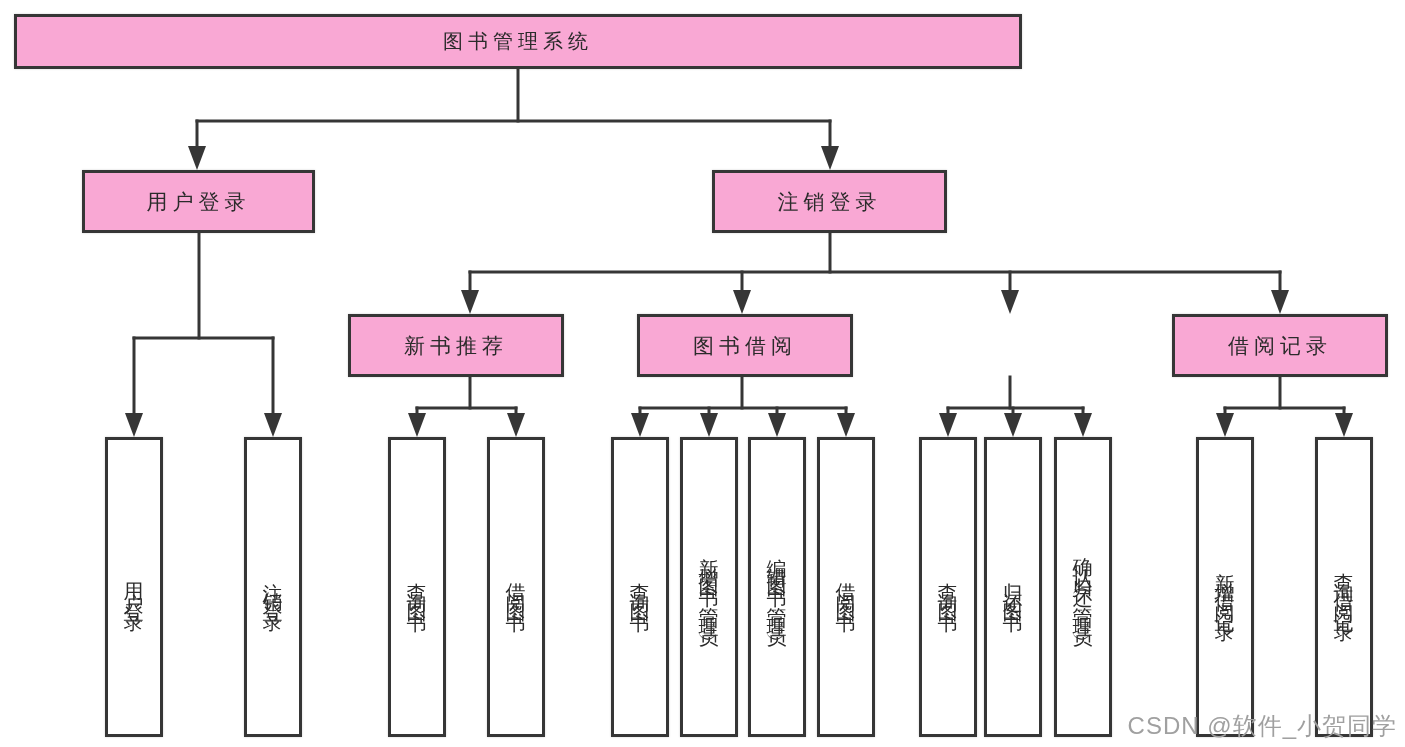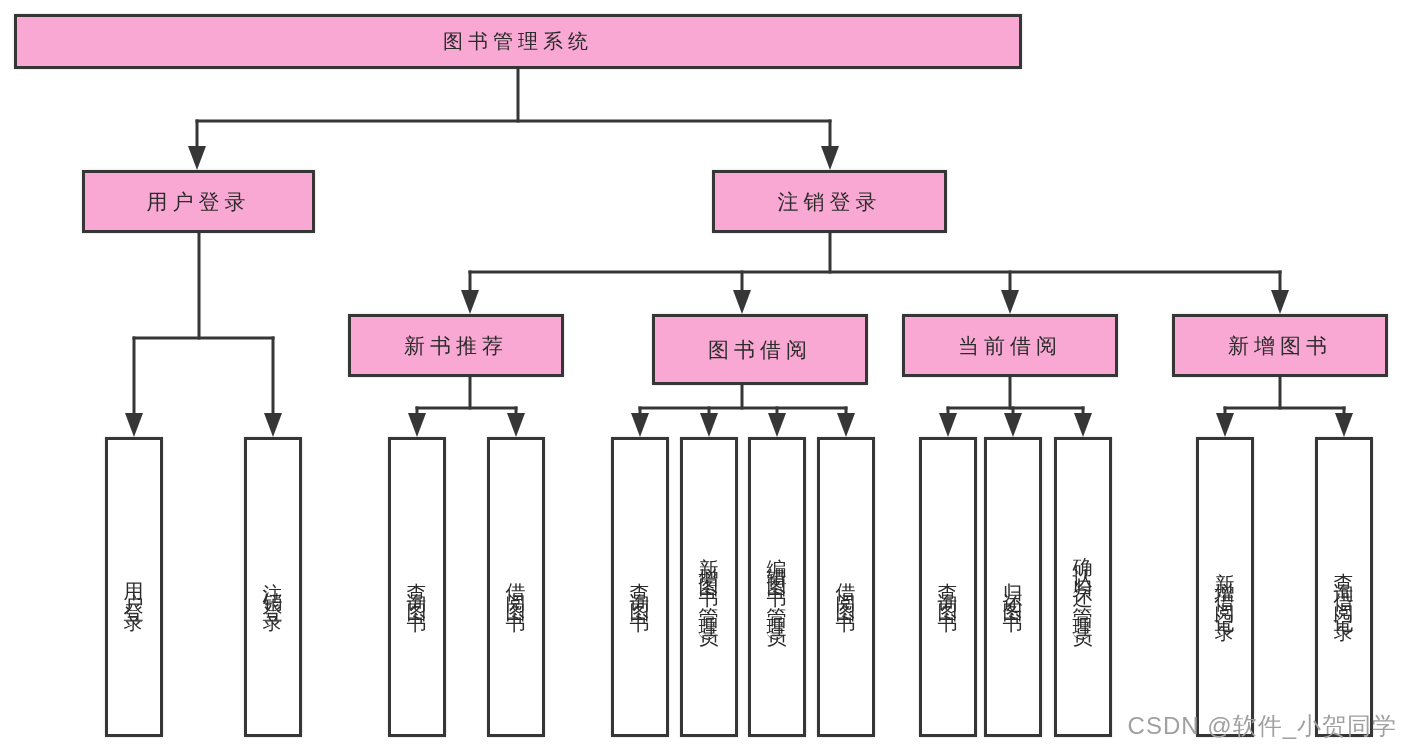--- a/index.html
+++ b/index.html
@@ -99,28 +99,25 @@
   <div class="hbox branch-box" style="left:82px;top:170px;width:233px;height:63px">
     <span>用户登录</span>
   </div>
   <div class="hbox branch-box" style="left:712px;top:170px;width:235px;height:63px">
     <span>注销登录</span>
   </div>
 
   <div class="hbox branch-box" style="left:348px;top:314px;width:216px;height:63px">
     <span>新书推荐</span>
   </div>
-  <div class="hbox branch-box" style="left:652px;top:314px;width:216px;height:71px">
+  <div class="hbox branch-box" style="left:637px;top:314px;width:216px;height:63px">
     <span>图书借阅</span>
   </div>
-  <div class="hbox branch-box" style="left:902px;top:314px;width:216px;height:63px">
-    <span>当前借阅</span>
-  </div>
   <div class="hbox branch-box" style="left:1172px;top:314px;width:216px;height:63px">
-    <span>新增图书</span>
+    <span>借阅记录</span>
   </div>
 
   <div class="vbox" style="left:105px">
     <span class="vtext">用户登录</span>
   </div>
   <div class="vbox" style="left:244px">
     <span class="vtext">注销登录</span>
   </div>
 
   <div class="vbox" style="left:388px">

